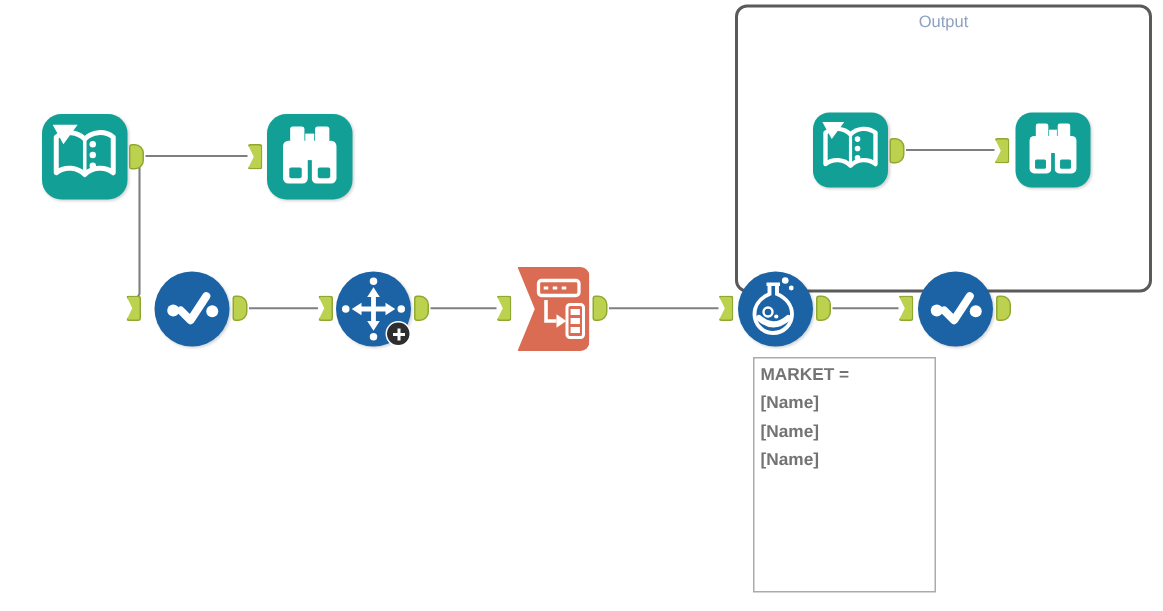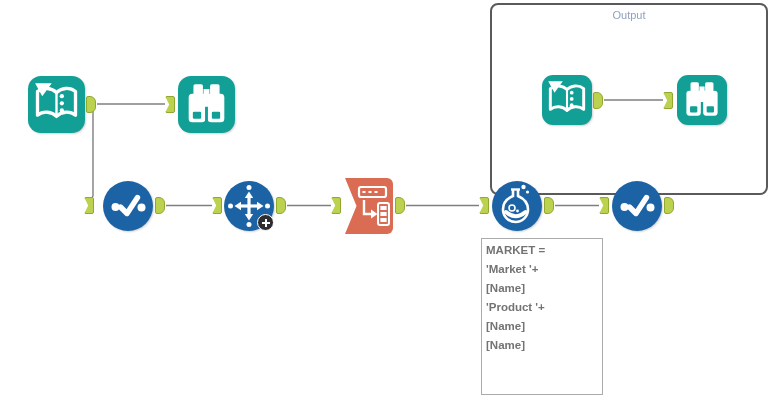--- a/index.html
+++ b/index.html
@@ -43,21 +43,21 @@
 
   .badge{
     position:absolute;left:33px;top:33px;width:15px;height:15px;border-radius:50%;
     background:var(--badge-dark);border:1px solid #fff;box-sizing:content-box;
   }
   .badge::before,.badge::after{content:"";position:absolute;background:#fff;}
   .badge::before{left:3.5px;top:6.5px;width:8px;height:2px;}
   .badge::after{left:6.5px;top:3.5px;width:2px;height:8px;}
 
   .annotation{
-    position:absolute;left:481px;top:238px;width:122px;height:157px;z-index:4;
+    position:absolute;left:502px;top:238px;width:122px;height:157px;z-index:4;
     border:1px solid var(--annotation-border);background:#fff;box-sizing:border-box;
     padding:2px 4px;font-size:11.5px;font-weight:bold;color:var(--annotation-text);
     line-height:19px;white-space:nowrap;
   }
 </style>
 </head>
 <body>
 
 <div class="canvas">
 
@@ -193,20 +193,18 @@
       <rect x="25" y="15" width="14" height="24" rx="3" fill="#fff"></rect>
       <rect x="19" y="15" width="10" height="11" fill="#fff"></rect>
       <rect x="22.9" y="26" width="2.2" height="13" fill="var(--teal)"></rect>
       <rect x="12.5" y="30" width="7" height="6" rx="1" fill="var(--teal)"></rect>
       <rect x="28.5" y="30" width="7" height="6" rx="1" fill="var(--teal)"></rect>
     </svg>
   </div>
 
   <div class="annotation">
     <div>MARKET =</div>
-    <div>'Market '+</div>
-    <div>[Name]</div>
-    <div>'Product '+</div>
     <div>[Name]</div>
     <div>[Name]</div>
+    <div>[Name]</div>
   </div>
 
 </div>
 
 </body></html>

